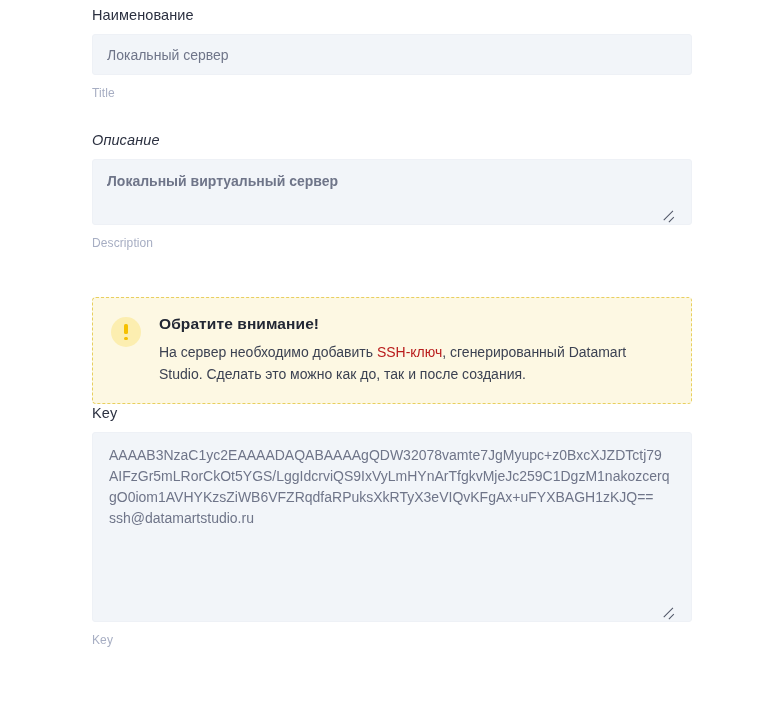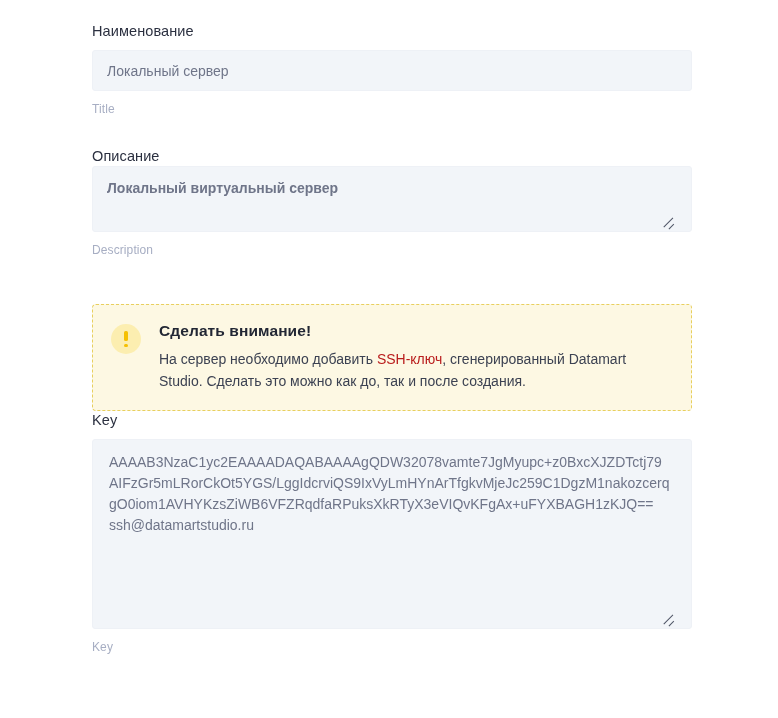--- a/index.html
+++ b/index.html
@@ -56,35 +56,36 @@
     outline: none;
     display: block;
   }
 
   
   .group-title {
     padding-top: 6px;
   }
   .group-title .field-label {
     margin-bottom: 9px;
-    margin-top: 16px;
   }
   .input-title {
     height: 41px;
     padding: 10px 14px;
   }
   .group-title .field-hint {
     margin-top: 10px;
   }
 
   
   .group-description {
     padding-top: 30px;
   }
   .group-description .field-label {
+    margin-bottom: 9px;
+    font-style: italic;
   }
   .textarea-description {
     height: 66px;
     padding: 11px 14px;
     position: relative;
     resize: none;
     font-weight: bold;
   }
   .group-description .field-hint {
     margin-top: 10px;
@@ -235,21 +236,21 @@
     </div>
     <div class="field-hint">Description</div>
   </div>
 
   <div class="alert">
     <div class="alert-icon">
       <span class="bang-body"></span>
       <span class="bang-dot"></span>
     </div>
     <div class="alert-body">
-      <div class="alert-title">Сделать внимание!</div>
+      <div class="alert-title">Обратите внимание!</div>
       <div class="alert-text"><span>На сервер необходимо добавить </span><a class="alert-link">SSH-ключ</a><span>, сгенерированный Datamart Studio. Сделать это можно как до, так и после создания.</span></div>
     </div>
   </div>
 
   <div class="field-group group-key">
     <div class="field-label">Key</div>
     <div class="control-box">
       <div class="control textarea-key">
         <span class="key-line">AAAAB3NzaC1yc2EAAAADAQABAAAAgQDW32078vamte7JgMyupc+z0BxcXJZDTctj79</span>
         <span class="key-line">AIFzGr5mLRorCkOt5YGS/LggIdcrviQS9IxVyLmHYnArTfgkvMjeJc259C1DgzM1nakozcerq</span>

